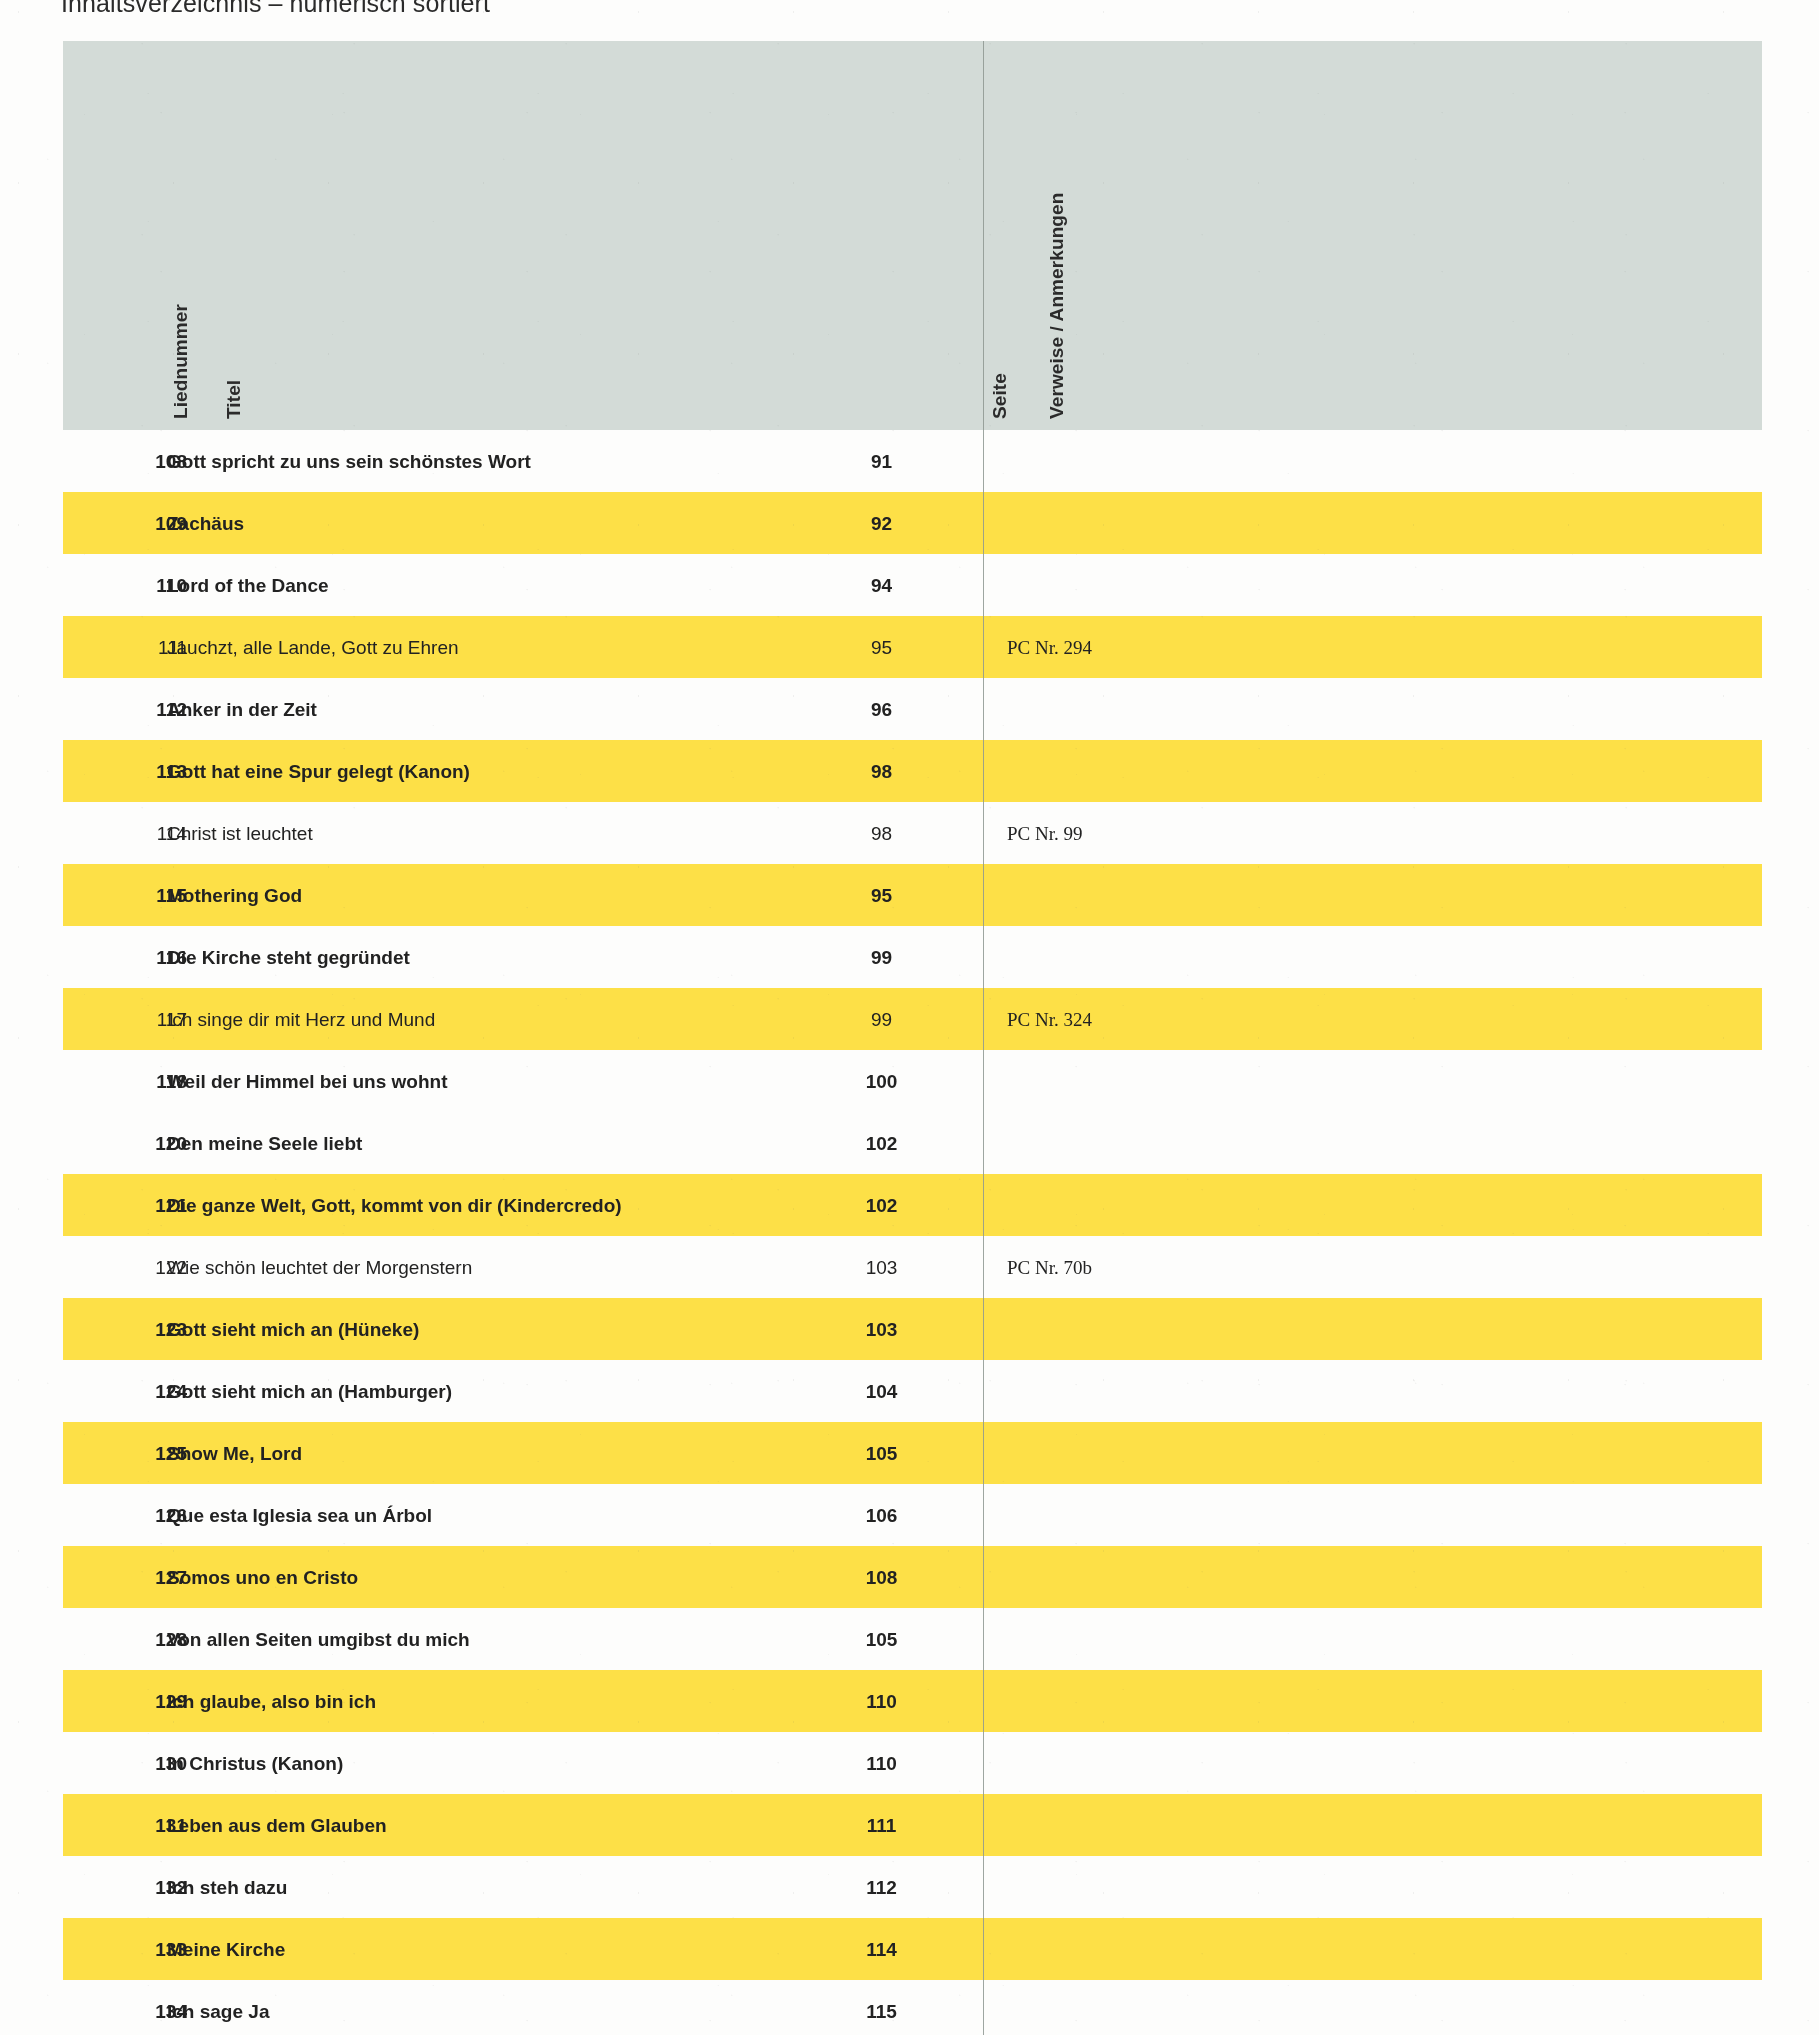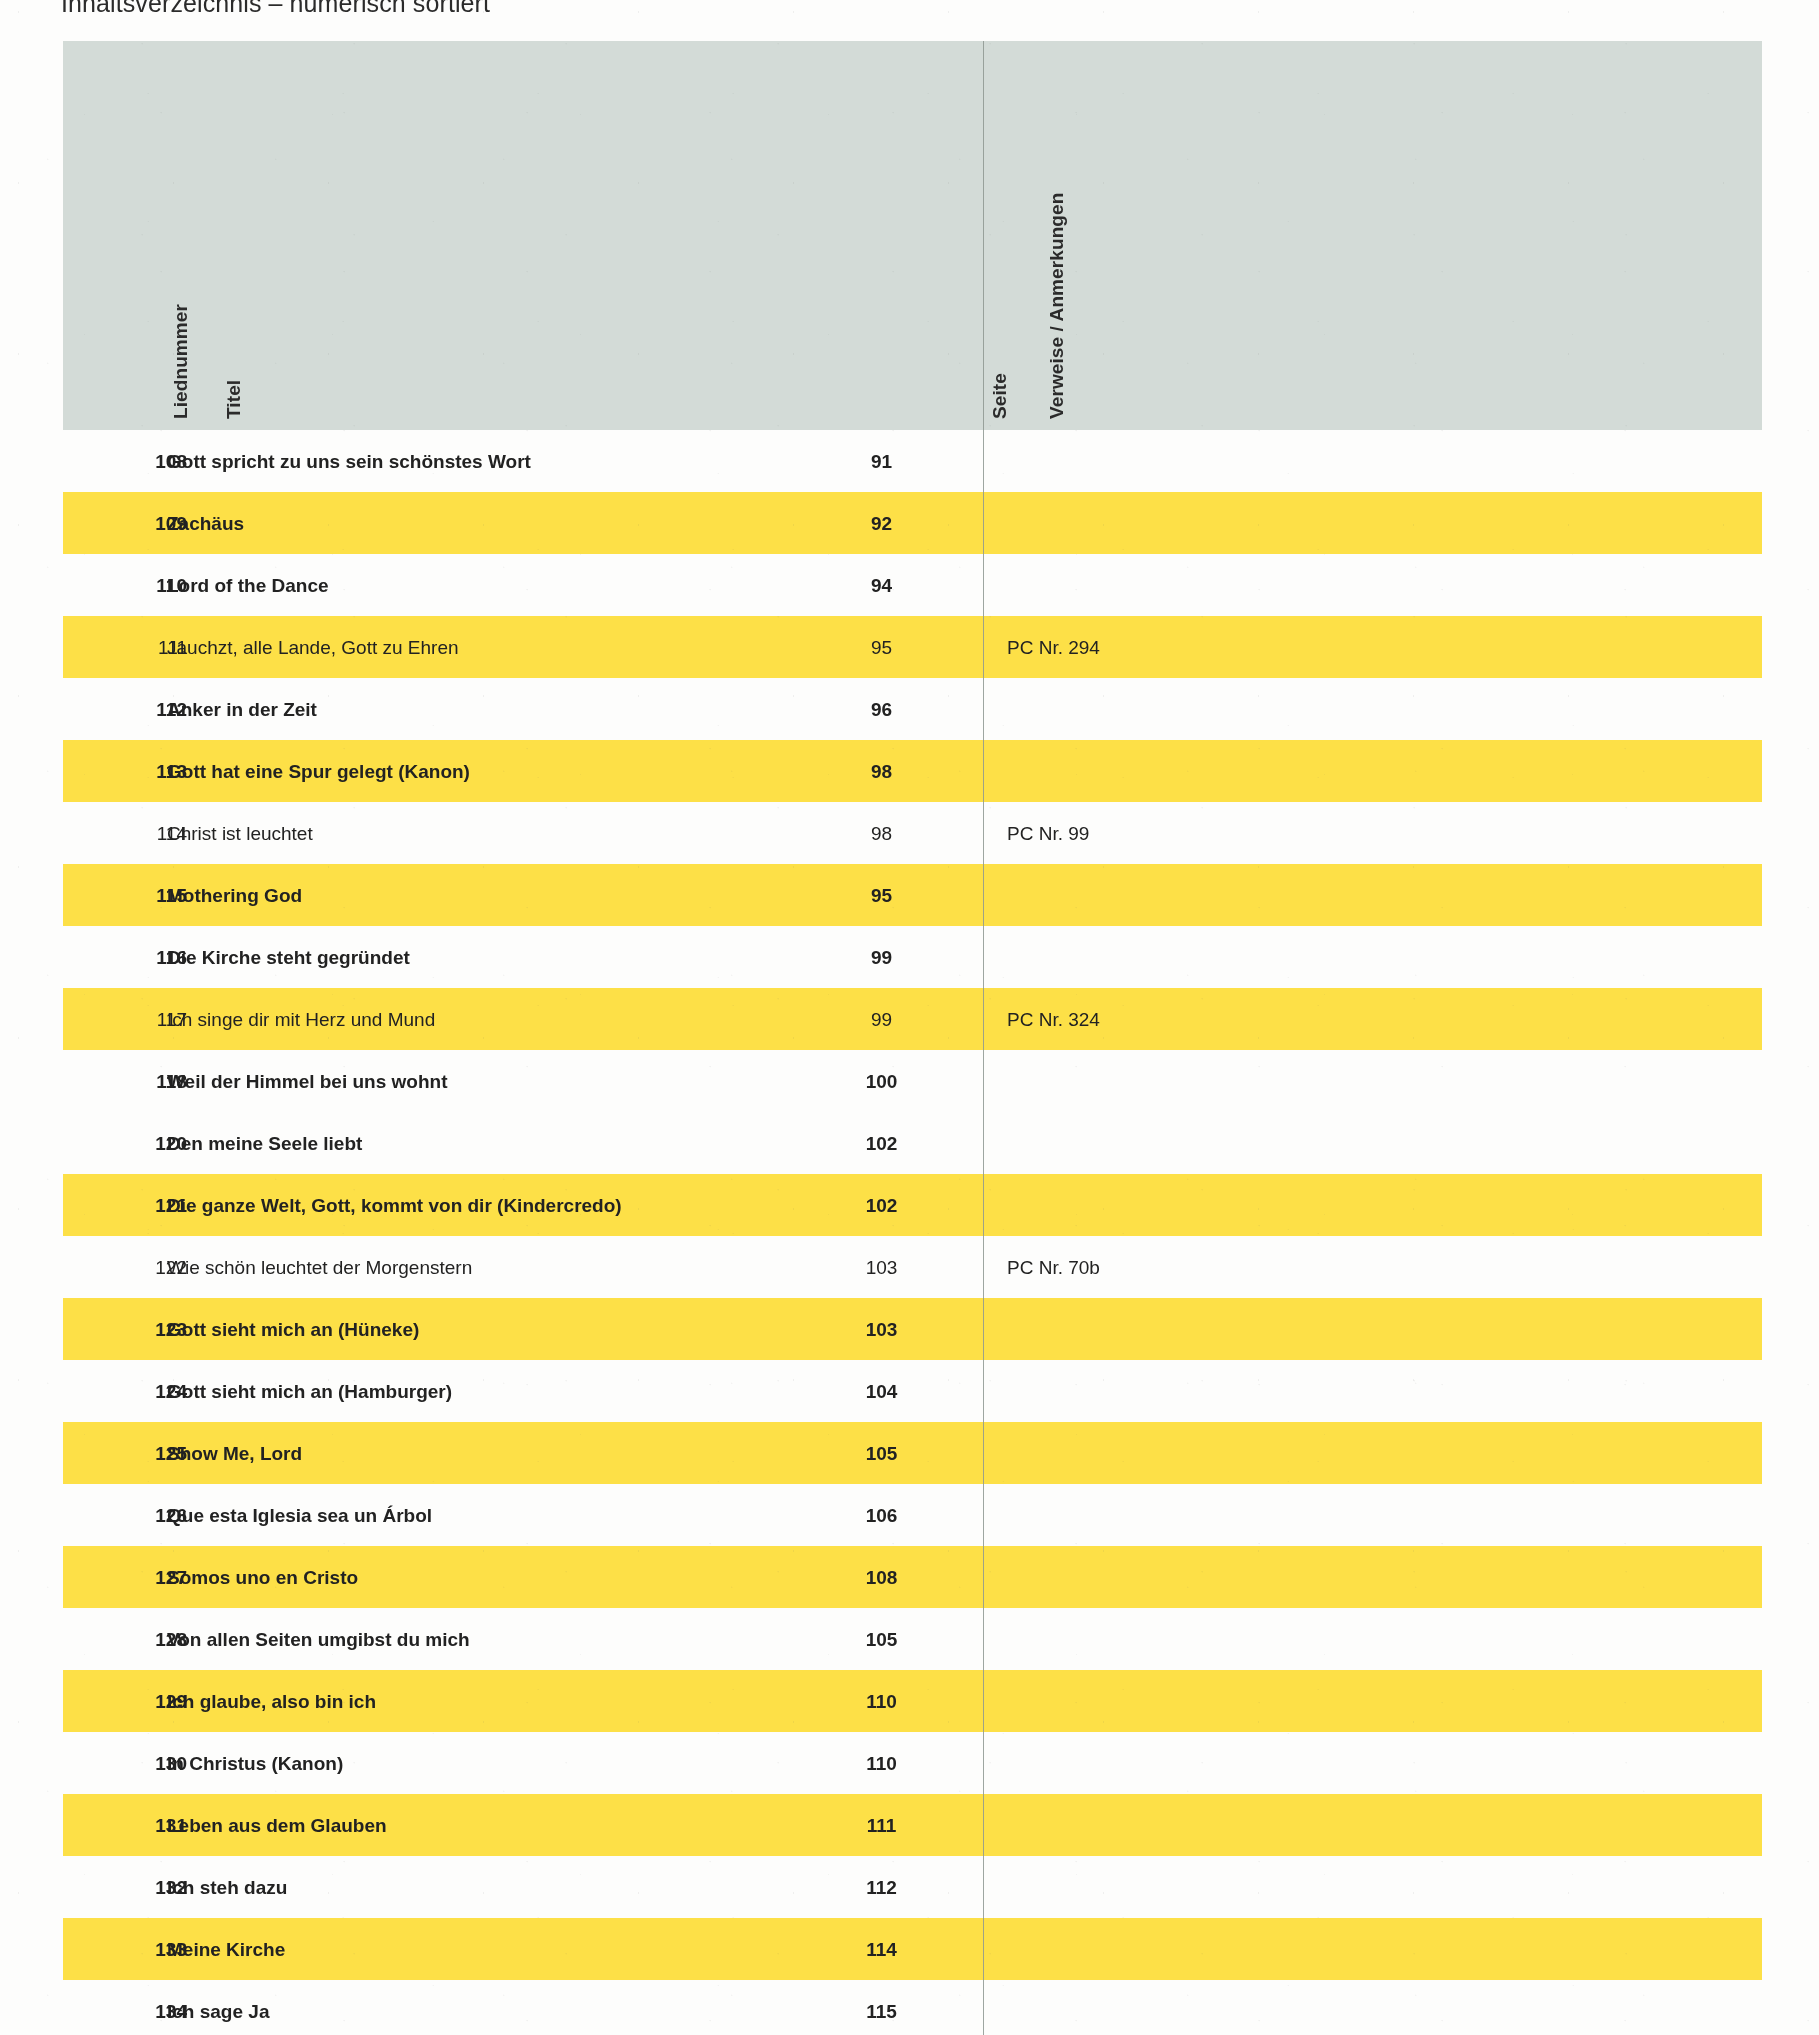--- a/index.html
+++ b/index.html
@@ -98,21 +98,21 @@
   .c-num {
     right: 1575px; 
     text-align: right;
   }
   .c-title { left: 104px; }
   .c-page  {
     width: 171px;
     left: 733px;
     text-align: center;
   }
-  .c-note  { left: 944px; }
+  .c-note  { left: 944px; font-family: Liberation Serif, serif; }
 
   .bold   { font-weight: 700; }
   .normal { font-weight: 400; }
 
   
   #scan-noise {
     position: absolute;
     inset: 0;
     pointer-events: none;
     opacity: .16;

